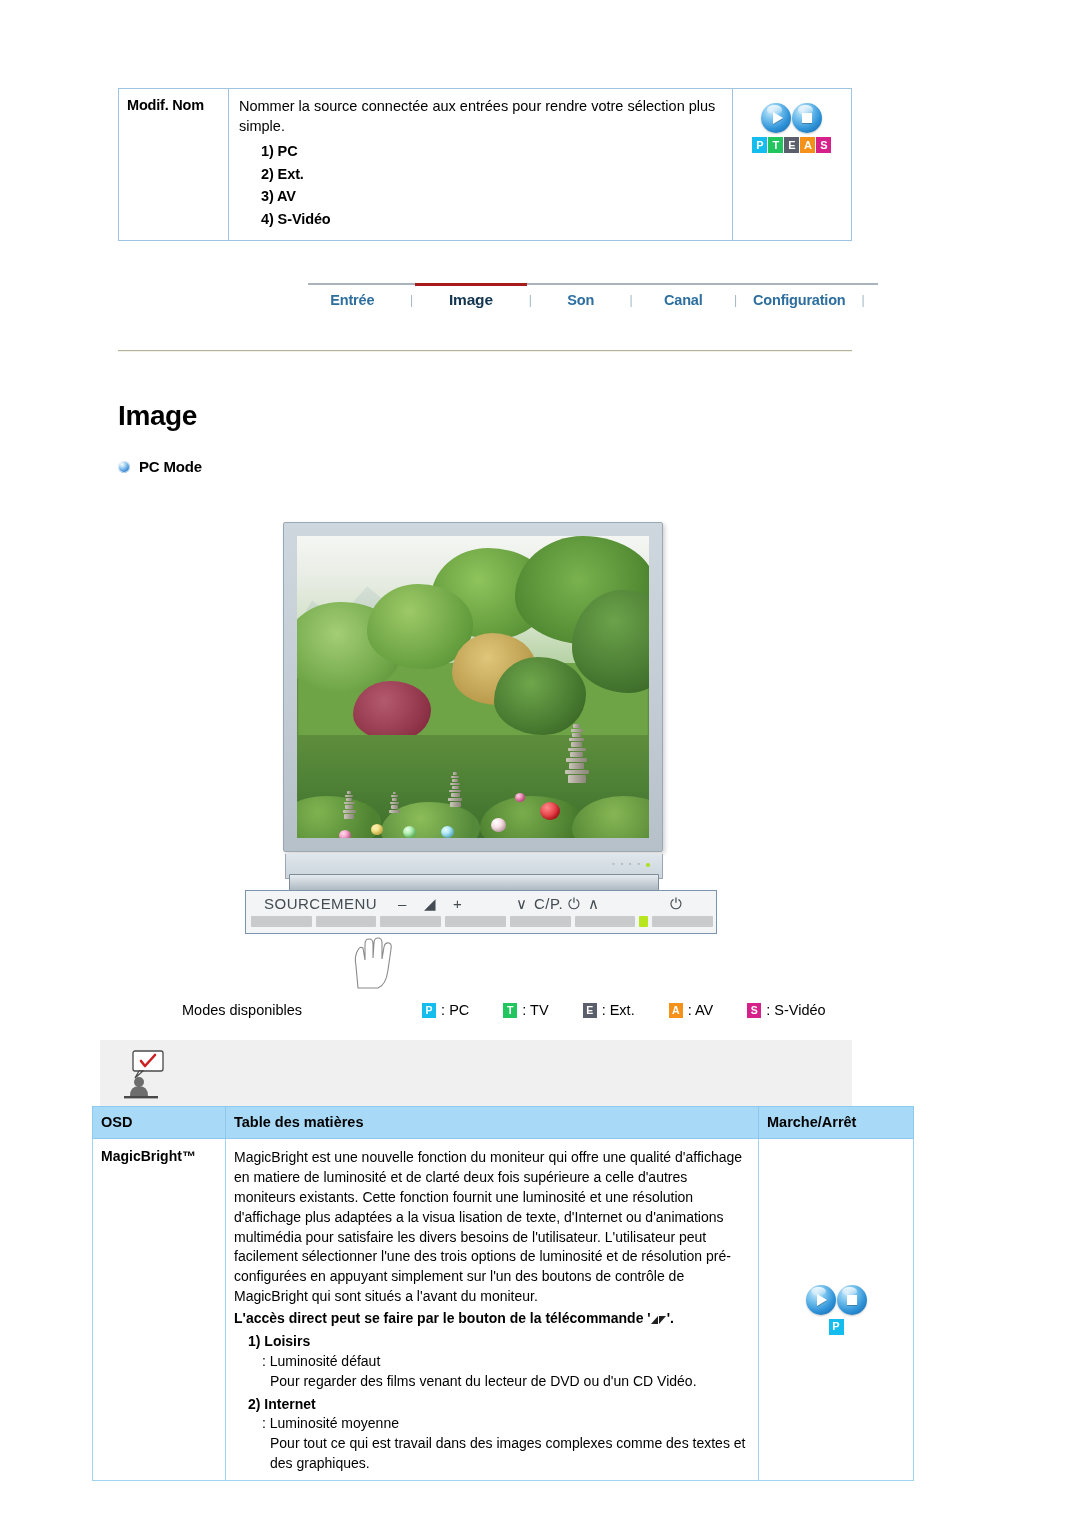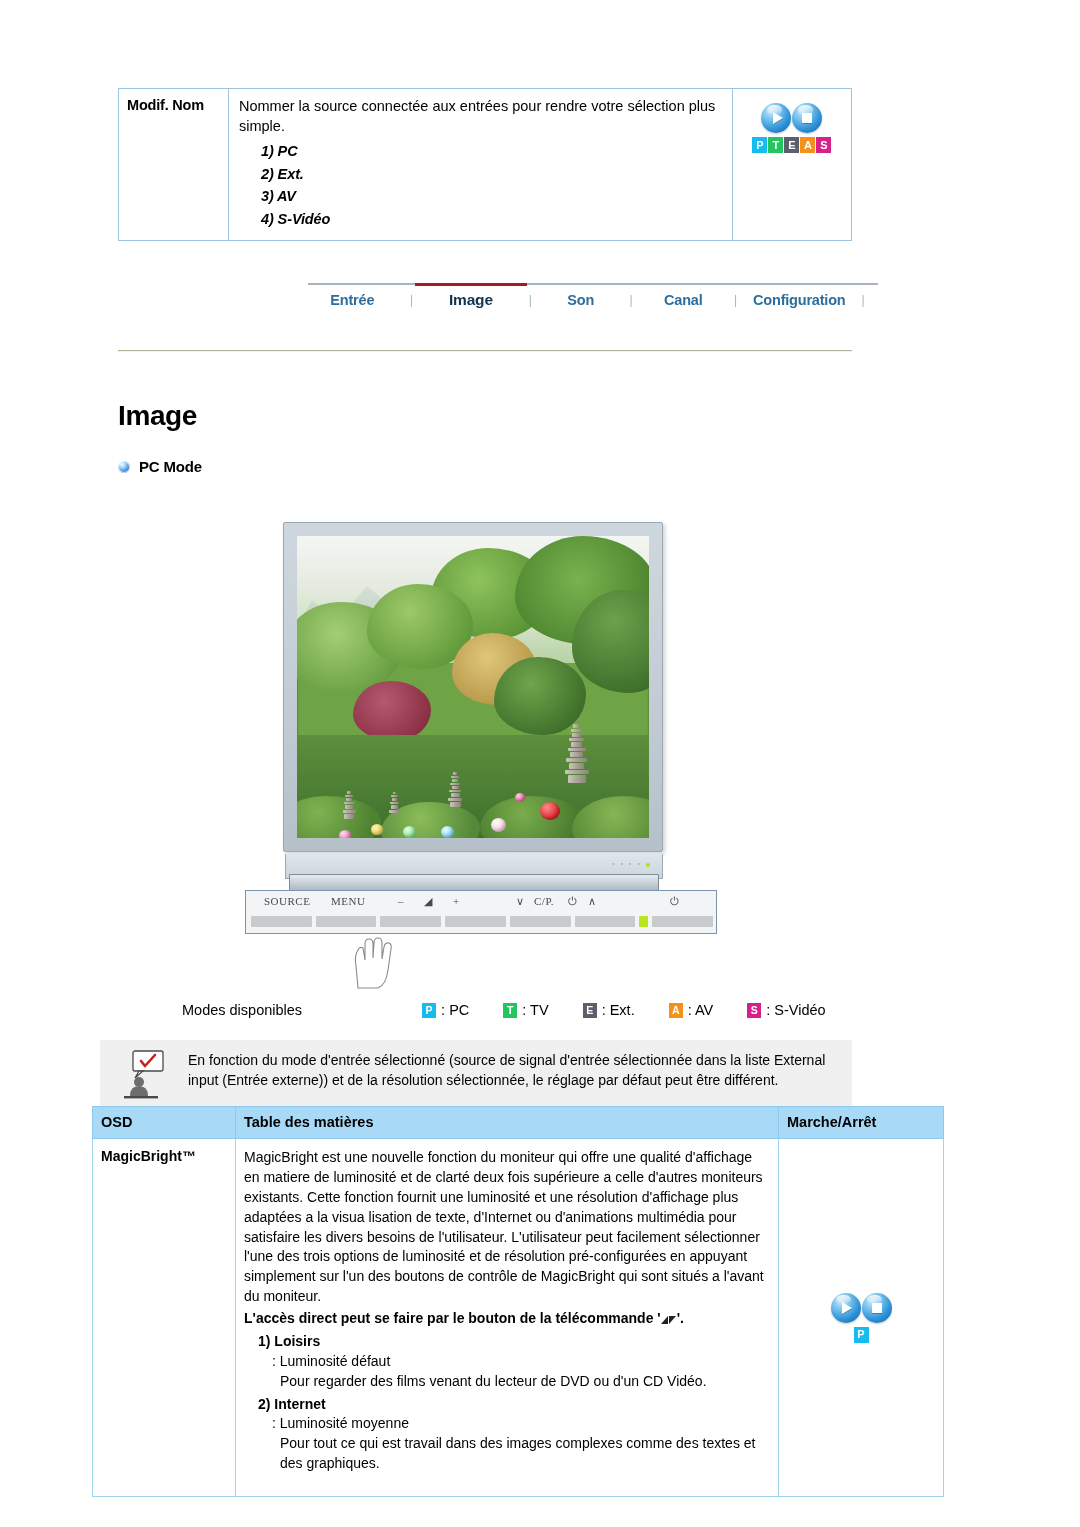--- a/index.html
+++ b/index.html
@@ -48,21 +48,20 @@
     width: 506px;
   }
   .modif-desc {
     font-size: 14.5px;
     line-height: 1.35;
   }
   .modif-list {
     margin: 4px 0 0 0;
     padding: 0;
     list-style: none;
-    font-style: italic;
   }
   .modif-list li {
     font-size: 14.5px;
     font-weight: bold;
     line-height: 1.55;
     padding-left: 22px;
     letter-spacing: -0.1px;
   }
   .modif-icon-cell {
     width: 112px;
@@ -332,23 +331,23 @@
     box-sizing: border-box;
   }
   .ctrl-labels {
     position: absolute;
     left: 0; top: 4px;
     width: 100%;
     height: 14px;
   }
   .ctrl-labels span {
     position: absolute;
-    font-size: 11px;
+    font-size: 15px;
     color: #444b52;
-    font-family: Liberation Serif, serif;
+    font-family: Liberation Sans, sans-serif;
     white-space: nowrap;
     letter-spacing: .5px;
   }
   .ctrl-buttons {
     position: absolute;
     left: 5px;
     bottom: 6px;
     width: 462px;
     display: flex;
     gap: 4px;
@@ -424,29 +423,29 @@
     position: absolute;
     left: 92px;
     top: 1106px;
     width: 776px;
     border-collapse: collapse;
     table-layout: fixed;
   }
   .osd-table th, .osd-table td {
     border: 1px solid #9fd3ef;
     vertical-align: top;
-    padding: 22px 8px;
+    padding: 6px 8px;
     font-size: 14px;
   }
   .osd-table thead th {
     background: #a8daf7;
     font-weight: bold;
     font-size: 14.5px;
     text-align: left;
-    padding: 7px 16px 8px 8px;
+    padding: 7px 6px 8px 8px;
     border-color: #8cc9ec;
   }
   th.col-osd   { width: 118px; }
   th.col-toc   { width: 518px; }
   th.col-power { width: 140px; text-align: center; }
   td.cell-osd  { font-weight: bold; text-align: left; padding-top: 9px; white-space: nowrap; }
   td.cell-toc  { line-height: 1.42; padding-top: 9px; margin-top: 24px; }
   td.cell-power{ text-align: center; vertical-align: middle; }
   .toc-strong { font-weight: bold; display: block; margin-top: 2px; }
   .toc-num {
@@ -674,21 +673,20 @@
   <div class="note-icon">
     <svg width="46" height="52" viewBox="0 0 46 52">
       <rect x="12" y="1" width="30" height="20" rx="2" fill="#ffffff" stroke="#4a4a4a" stroke-width="1.3"></rect>
       <path d="M18 21 L14 28 L22 21 Z" fill="#ffffff" stroke="#4a4a4a" stroke-width="1.3"></path>
       <path d="M20 11 L24 16 L34 5" fill="none" stroke="#cc1f1f" stroke-width="2.6" stroke-linecap="round" stroke-linejoin="round"></path>
       <circle cx="18" cy="32" r="5" fill="#6d6d6d"></circle>
       <path d="M9 46 Q9 36 18 36 Q27 36 27 46 Z" fill="#6d6d6d"></path>
       <rect x="3" y="46" width="34" height="2.4" fill="#4a4a4a"></rect>
     </svg>
   </div>
-  <div class="note-text">En fonction du mode d'entrée sélectionné (source de signal d'entrée sélectionnée dans la liste External input (Entrée externe)) et de la résolution sélectionnée, le réglage par défaut peut être différent.</div>
 </div>
 
 <table class="osd-table">
   <thead>
     <tr>
       <th class="col-osd">OSD</th>
       <th class="col-toc">Table des matières</th>
       <th class="col-power">Marche/Arrêt</th>
     </tr>
   </thead>

